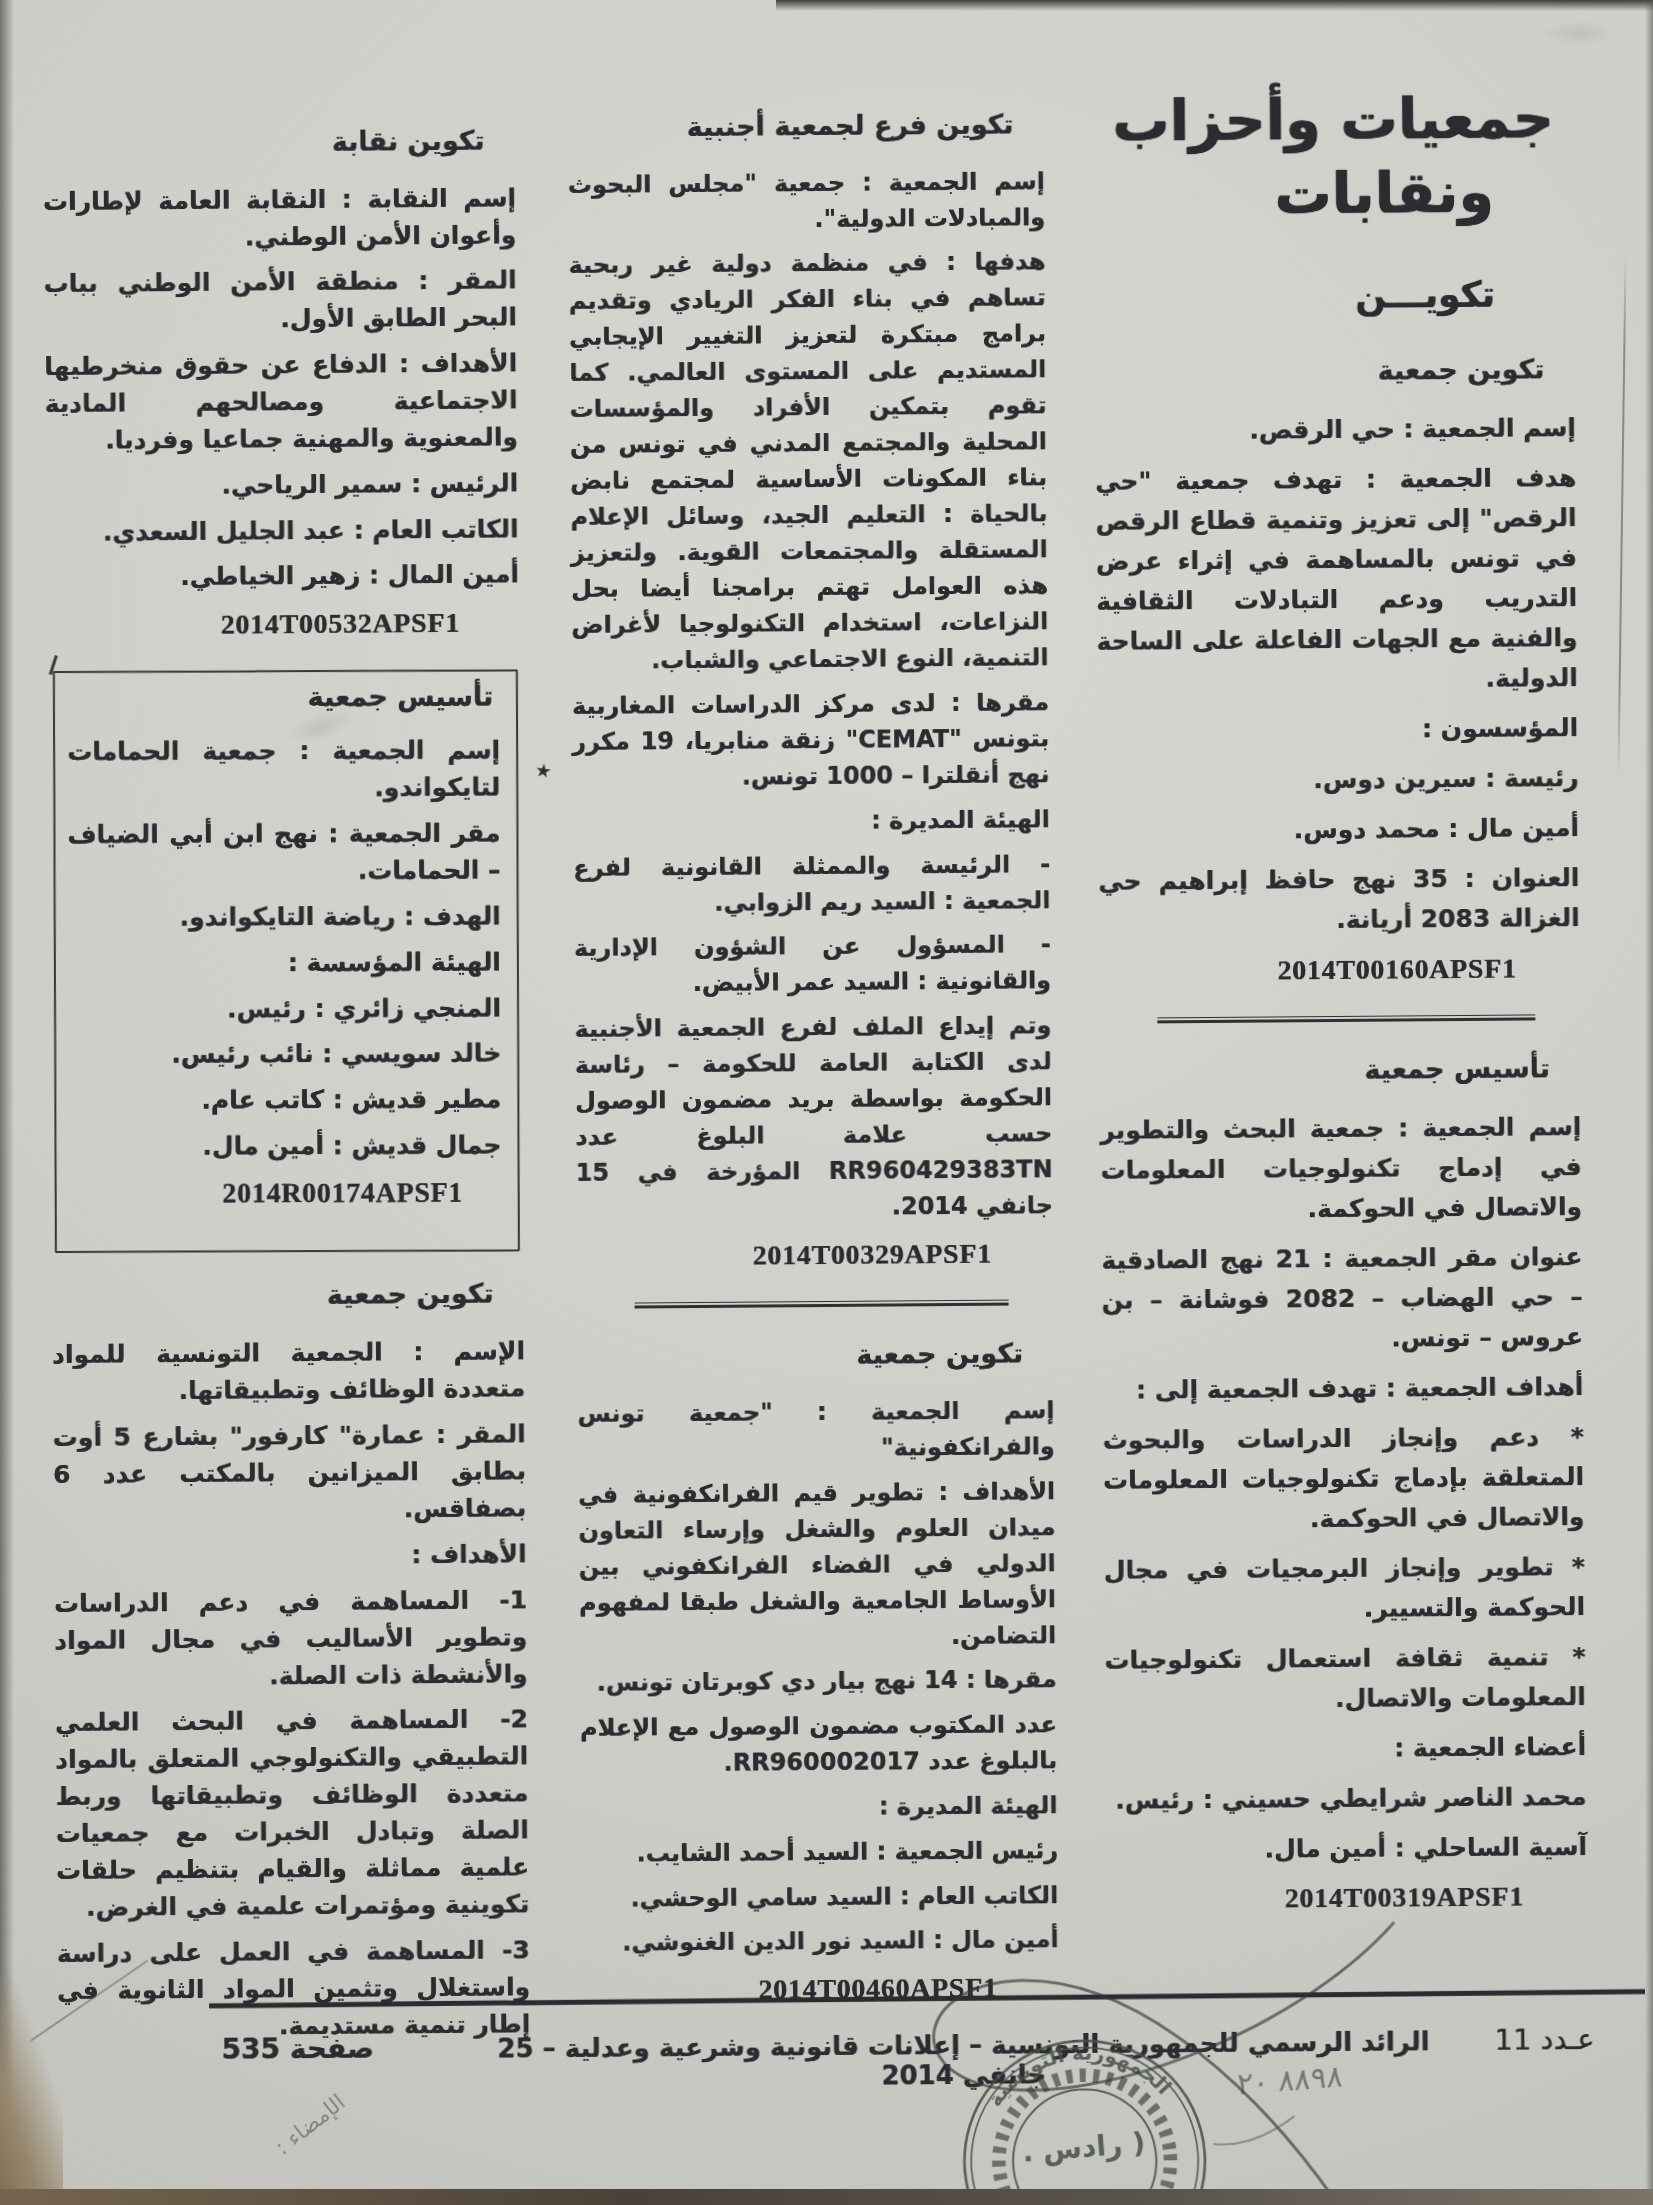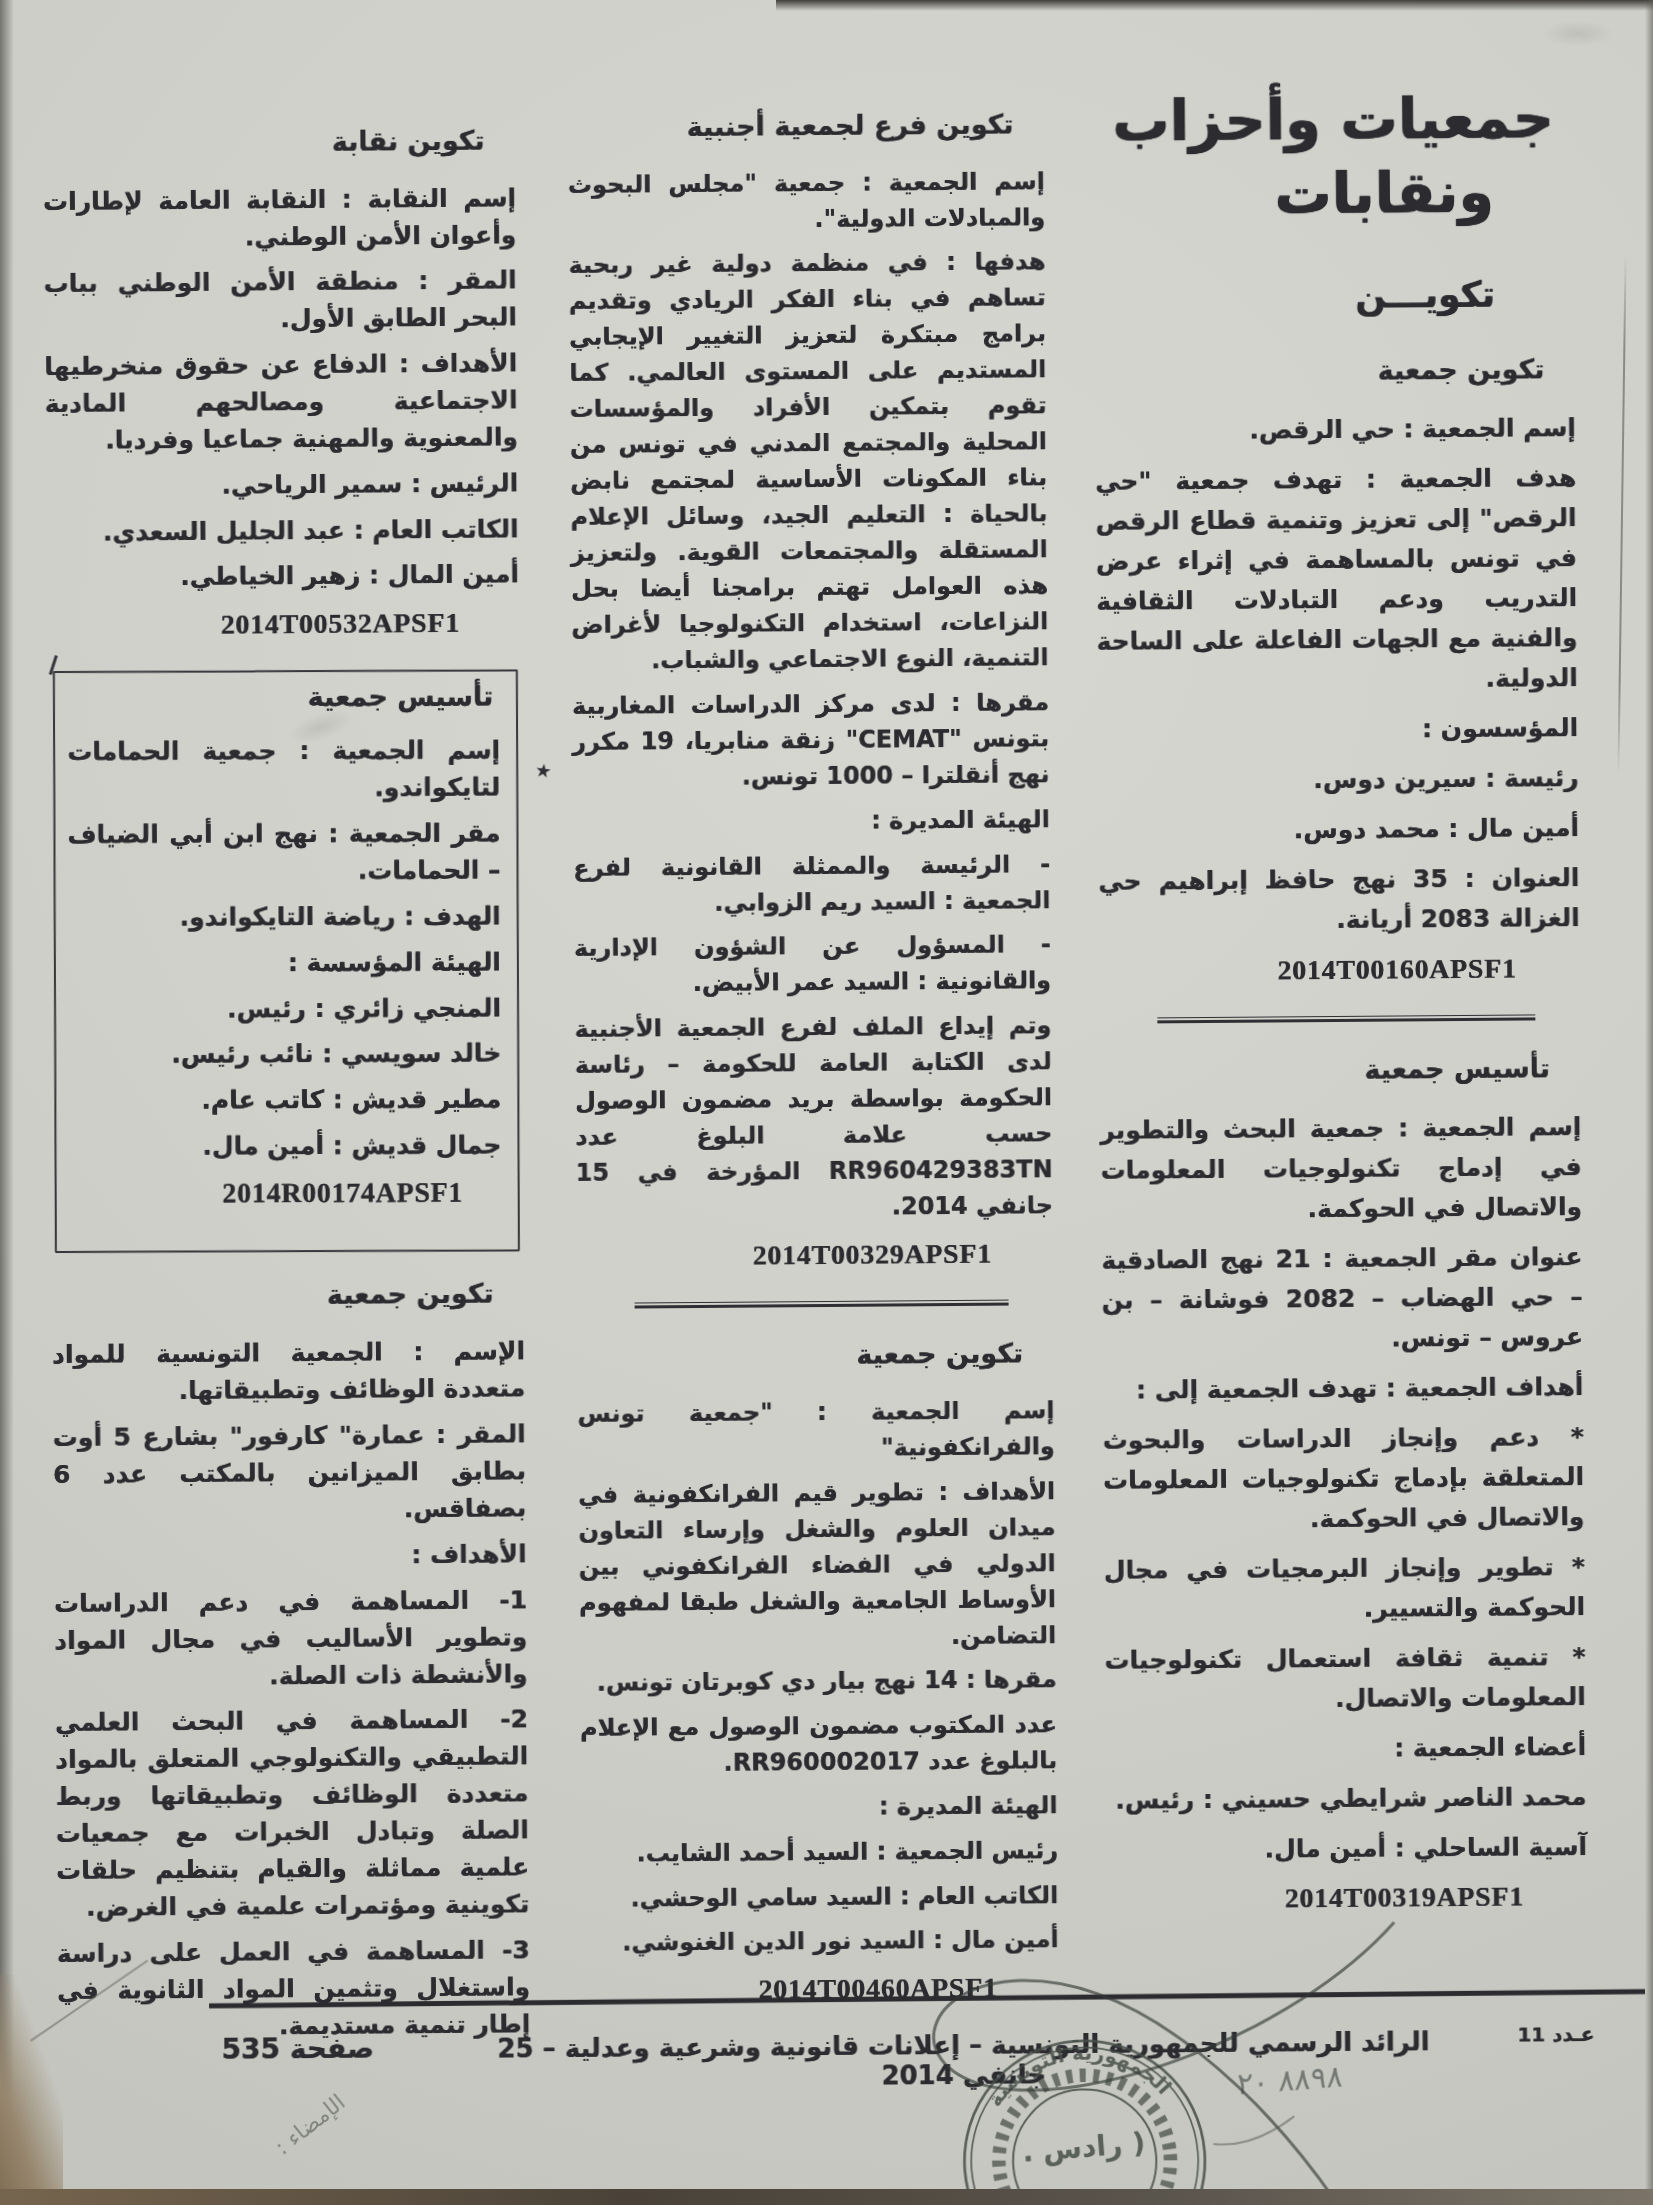--- a/index.html
+++ b/index.html
@@ -68,21 +68,21 @@
   .star {
     position:absolute; right:-36px; top:80px; font-size:31px; color:#2f2f35;
     transform:rotate(8deg);
   }
 
   
   .footer-rule {
     position:absolute; left:203px; right:15px; top:1997px; height:4.7px;
     background:#2b2b30; transform:rotate(-0.12deg);
   }
-  .f-issue  { position:absolute; top:2028px; right:66px;  font-size:20px; font-weight:bold; text-shadow:0.3px 0 0 #26262b; }
+  .f-issue  { position:absolute; top:2028px; right:66px;  font-size:29px; font-weight:normal; text-shadow:0.3px 0 0 #26262b; }
   .f-center { position:absolute; top:2031px; right:197px; width:1000px; font-size:26px; font-weight:bold; text-align:center; text-shadow:0.3px 0 0 #26262b; }
   .f-page   { position:absolute; top:2028px; left:215px;  font-size:28px; font-weight:bold; text-shadow:0.3px 0 0 #26262b; }
 
   
   .stamp { position:absolute; left:940px; top:2024px; opacity:.85; transform:rotate(-4deg); }
   .sig   { position:absolute; left:855px; top:1917px; opacity:.8; }
   .hand-numbers {
     position:absolute; left:1230px; top:2066px; font-size:30px; color:#3f4542;
     opacity:.6; transform:rotate(-4deg) skewX(-6deg); letter-spacing:6.8px;
   }

